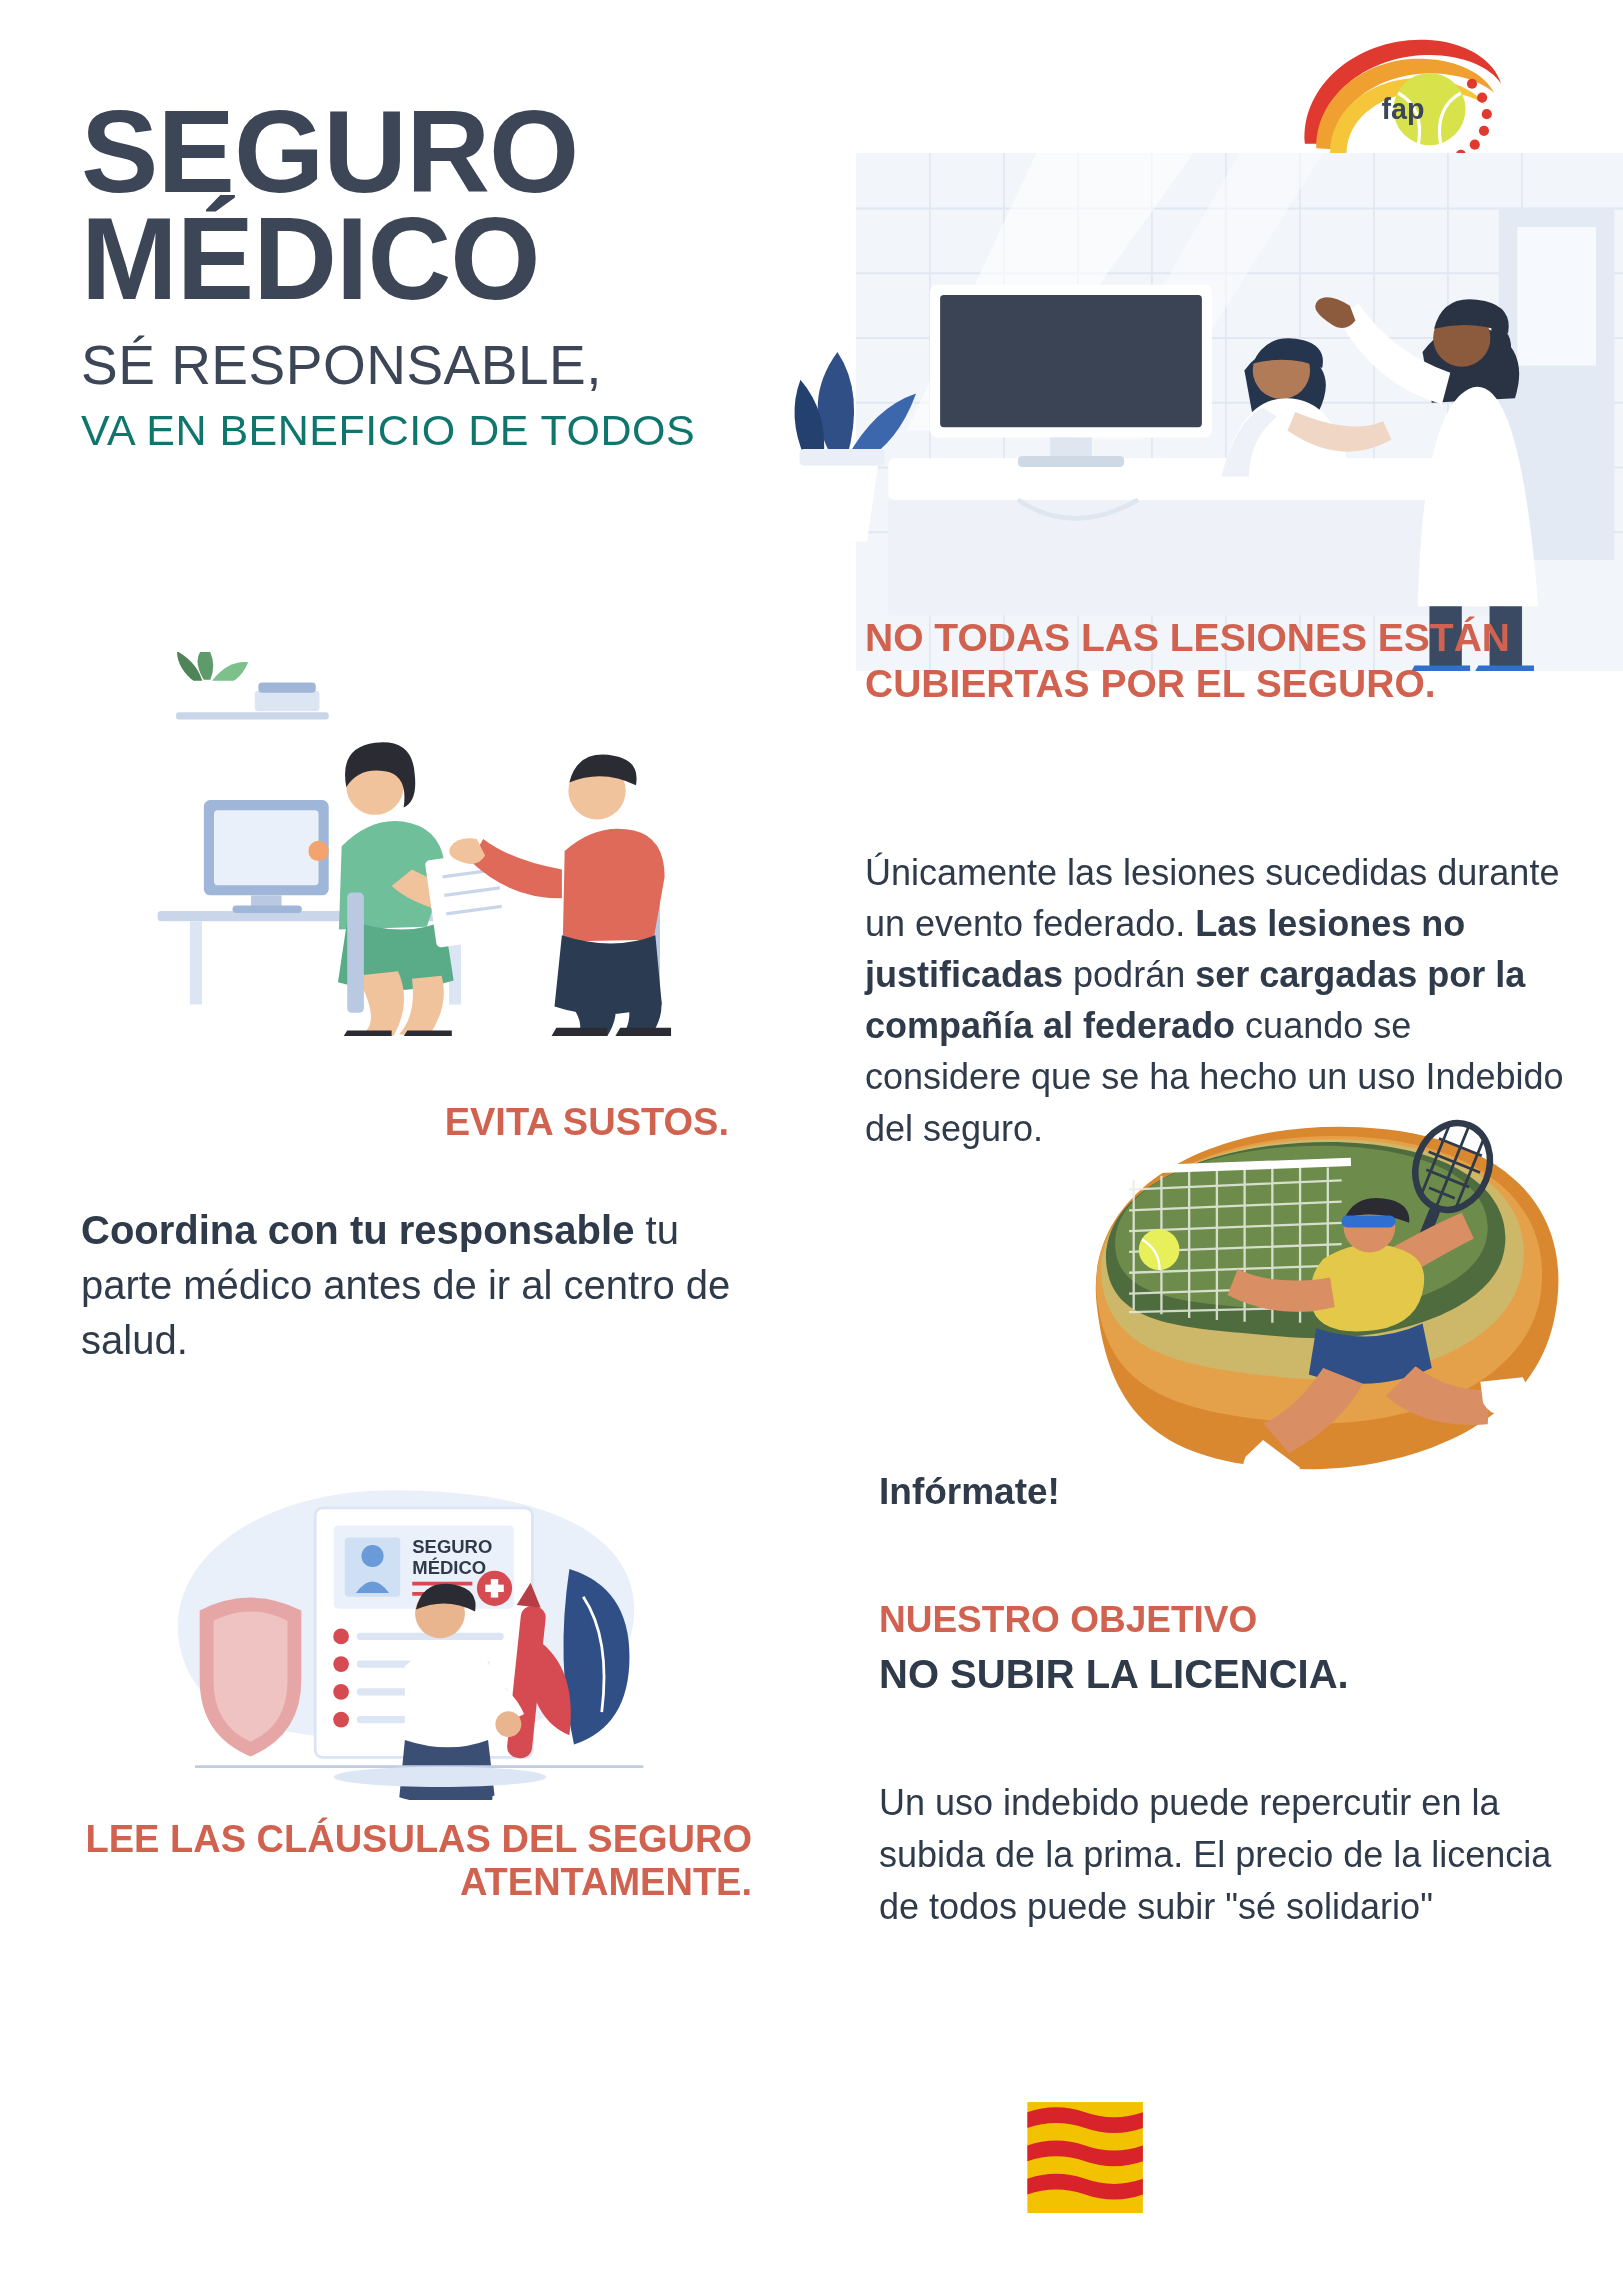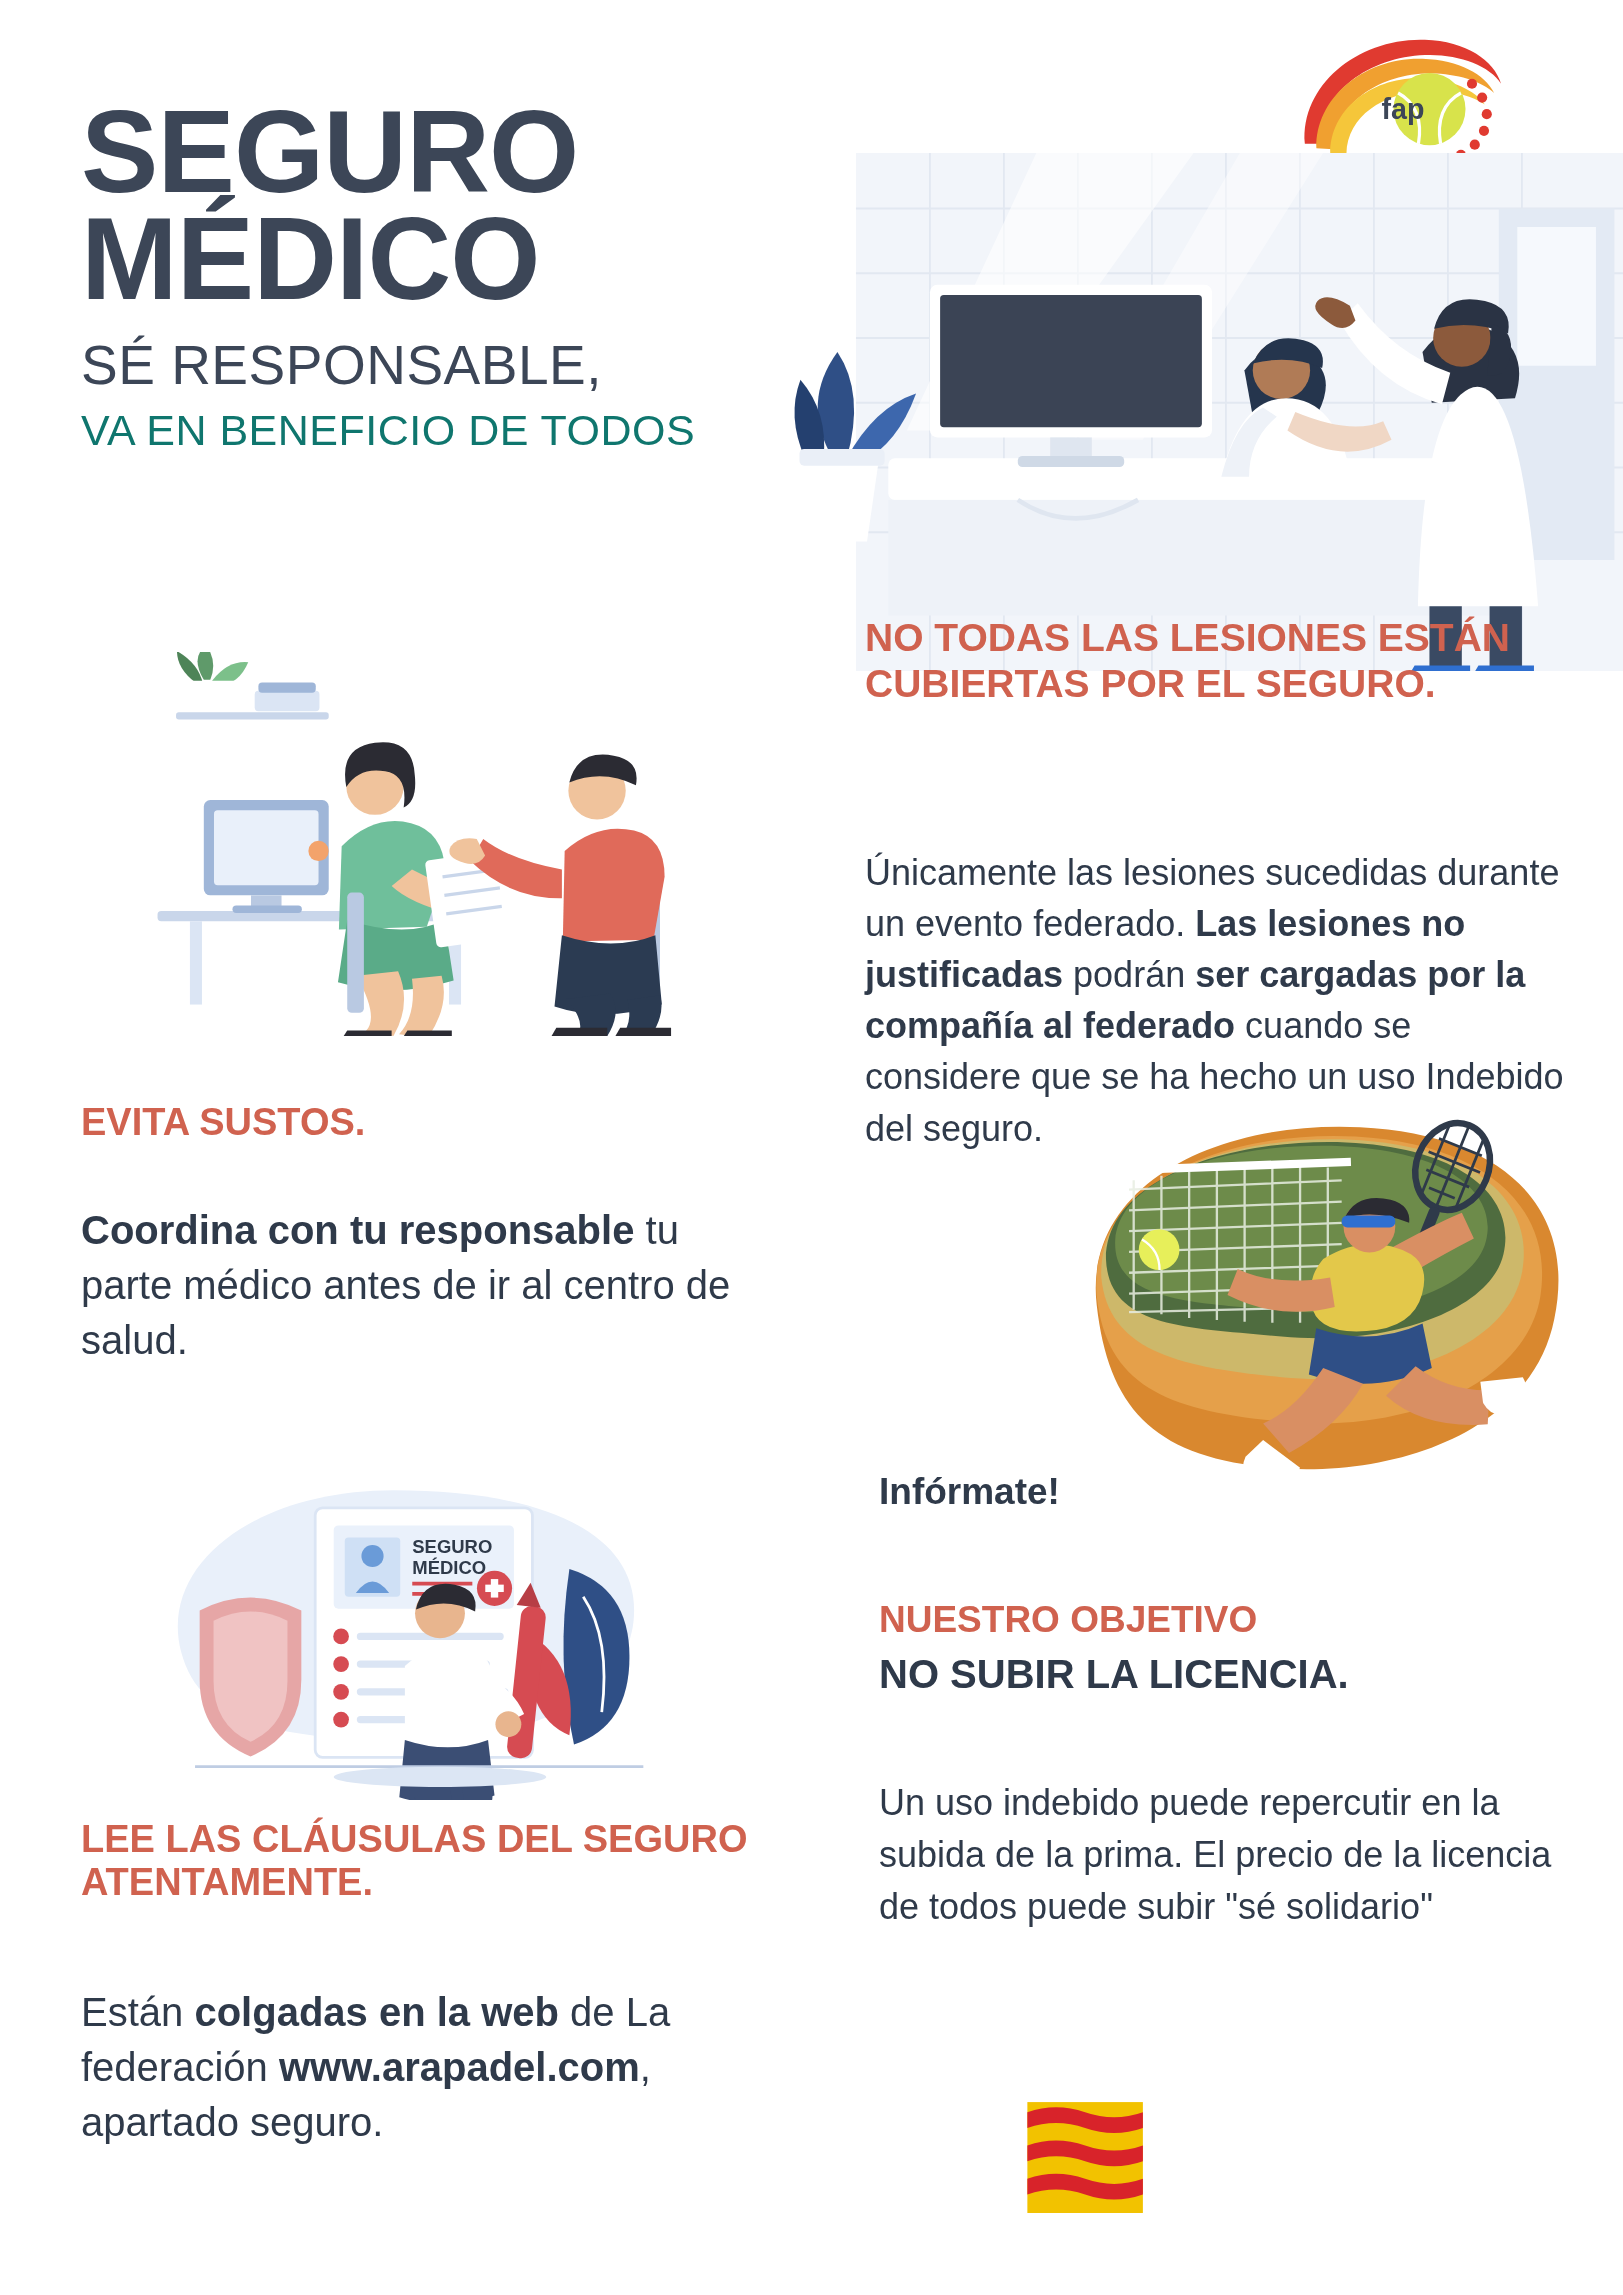--- a/index.html
+++ b/index.html
@@ -57,20 +57,21 @@
     position: absolute;
     overflow: hidden;
   }
 
   .block-heading {
     color: #d0624f;
     font-weight: 800;
     font-size: 38px;
     line-height: 1.12;
     margin: 0;
+    text-align: right;
   }
   .block-body {
     font-size: 40px;
     line-height: 1.38;
     color: #2f3a4a;
     margin: 0;
   }
   .block-body b { font-weight: 800; }
 
   #evita-sustos-heading { position: absolute; left: 81px; top: 1101px; width: 648px; }
@@ -373,23 +374,20 @@
         <path d="M736 786 h96 v22 h-110 Z" fill="#2b2b33"></path>
         <path d="M790 470 q66 24 92 84 l-46 24 q-40 -56 -76 -70 Z" fill="#ffffff"></path>
         <circle cx="848" cy="576" r="28" fill="#e8b58e"></circle>
       </g>
       <path d="M170 668 L1140 668" stroke="#bfcde3" stroke-width="6"></path>
       <ellipse cx="700" cy="690" rx="230" ry="22" fill="#dce6f4"></ellipse>
     </svg>
   </div>
 
   <h2 id="lee-clausulas-heading" class="block-heading">LEE LAS CLÁUSULAS DEL SEGURO ATENTAMENTE.</h2>
-  <p id="lee-clausulas-body" class="block-body">
-    <span>Están </span><b>colgadas en la web</b><span> de La federación  </span><b>www.arapadel.com</b><span>, apartado seguro.</span>
-  </p>
 
   <div id="gob-logo">
     <svg width="509" height="134" viewBox="0 0 1100 290">
       <rect x="0" y="24" width="250" height="240" fill="#f2c200"></rect>
       <g fill="#d8232a">
         <path d="M0 46 q62 -22 125 0 q63 22 125 0 v34 q-62 22 -125 0 q-63 -22 -125 0 Z"></path>
         <path d="M0 118 q62 -22 125 0 q63 22 125 0 v34 q-62 22 -125 0 q-63 -22 -125 0 Z"></path>
         <path d="M0 190 q62 -22 125 0 q63 22 125 0 v34 q-62 22 -125 0 q-63 -22 -125 0 Z"></path>
       </g>
     </svg>

